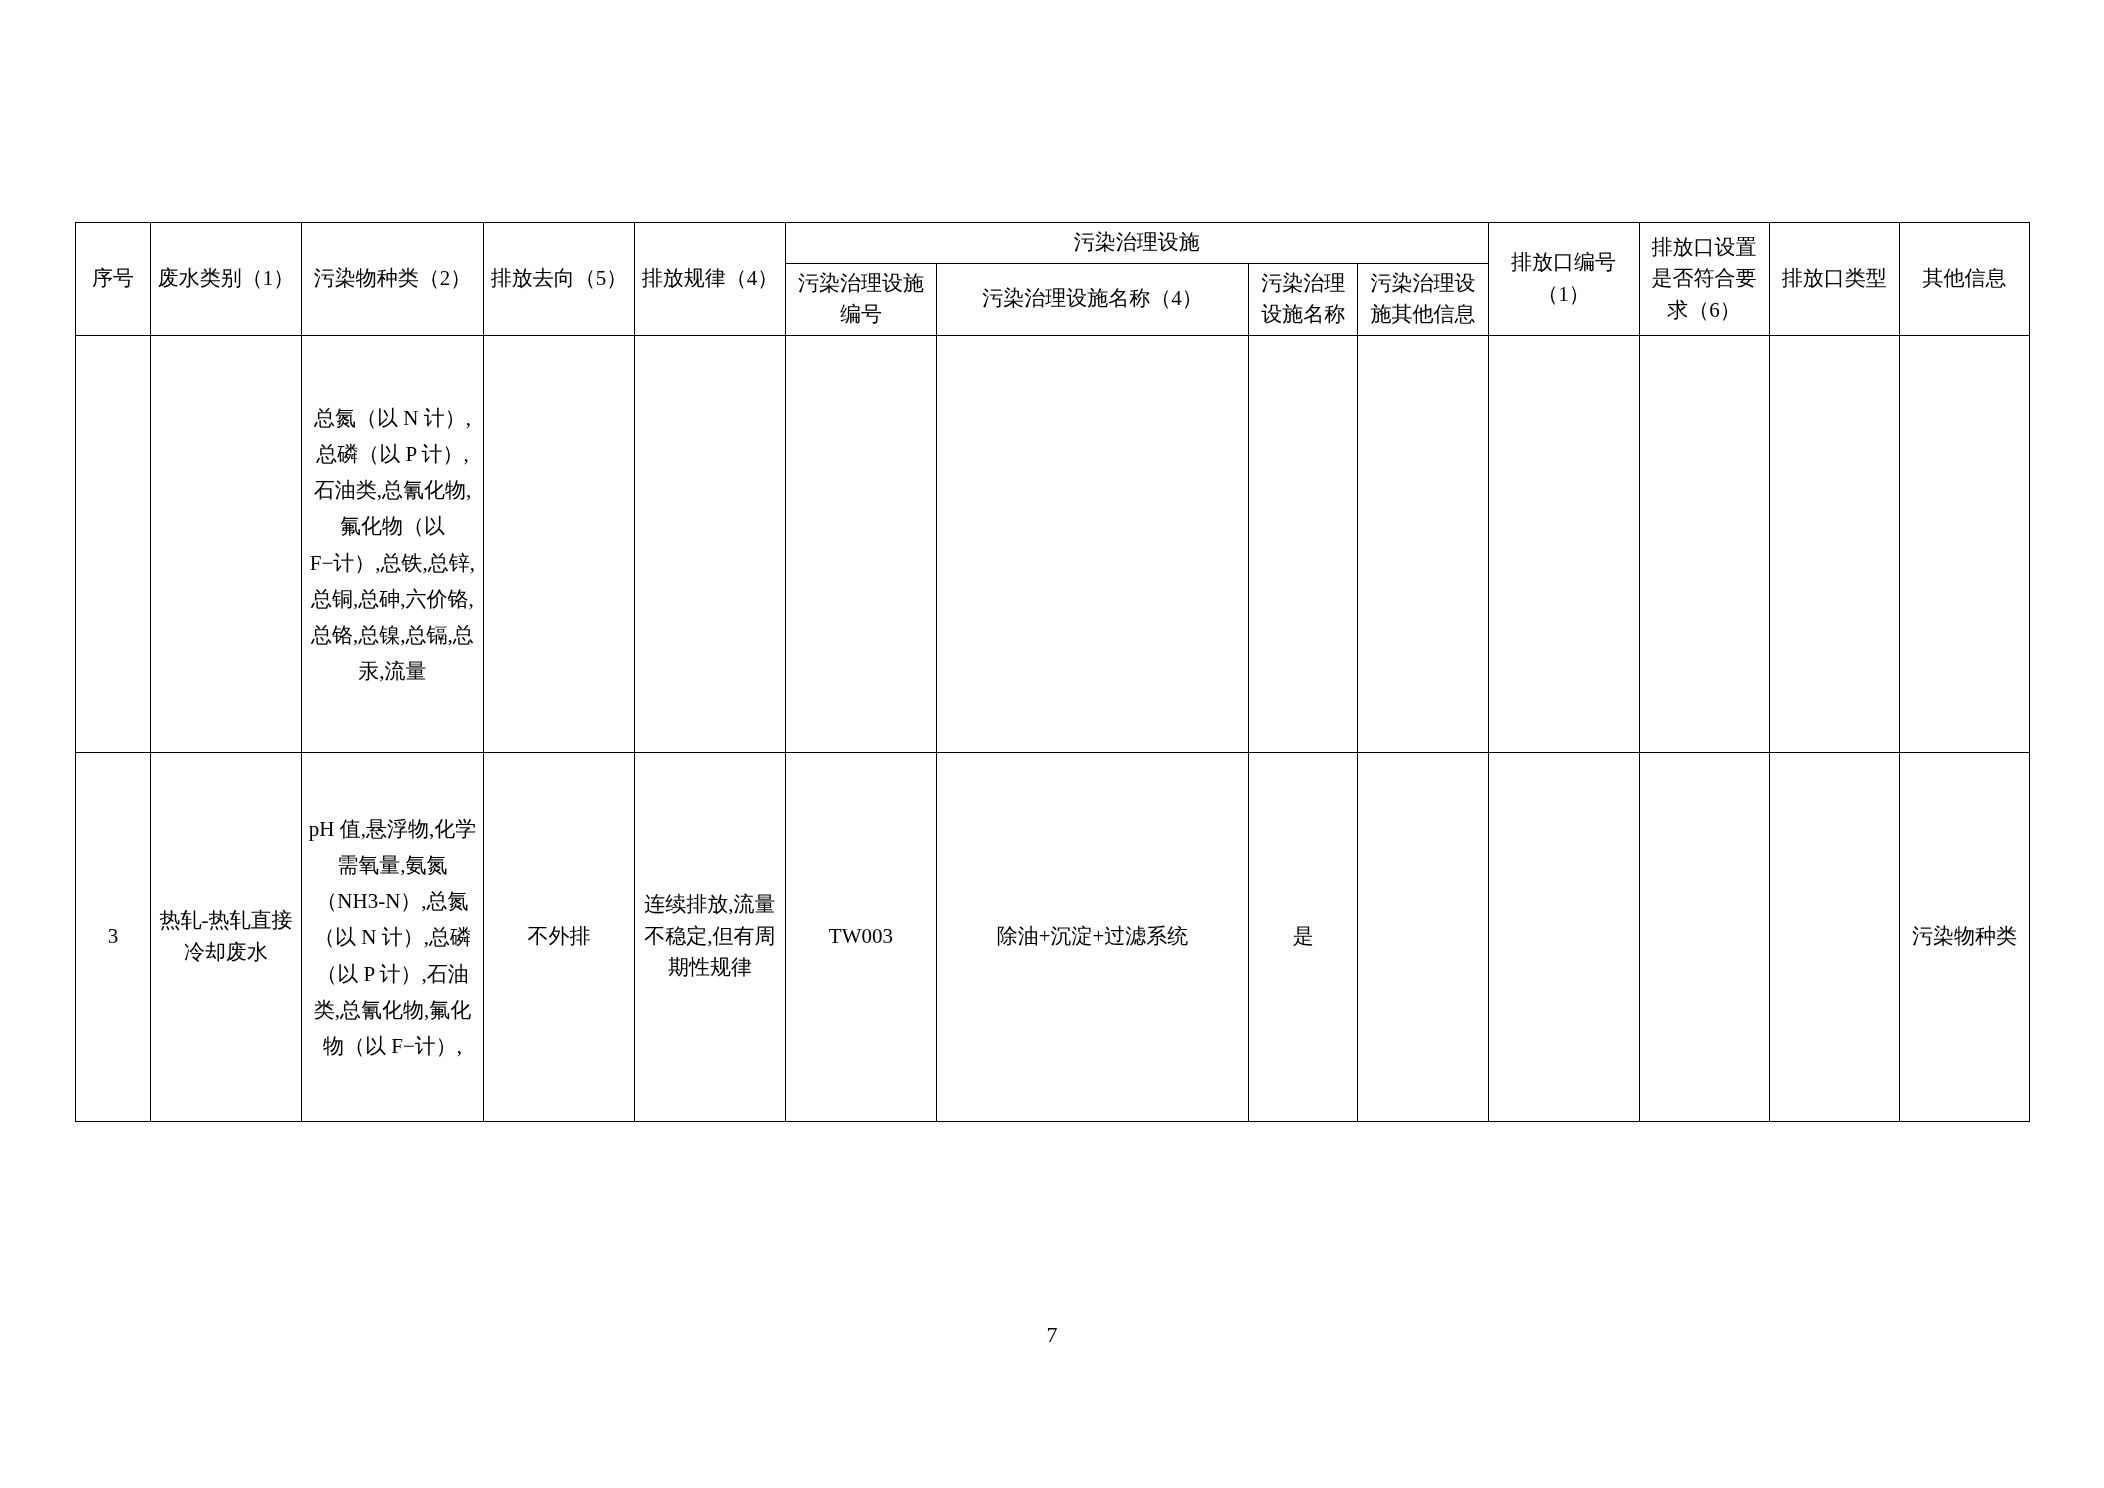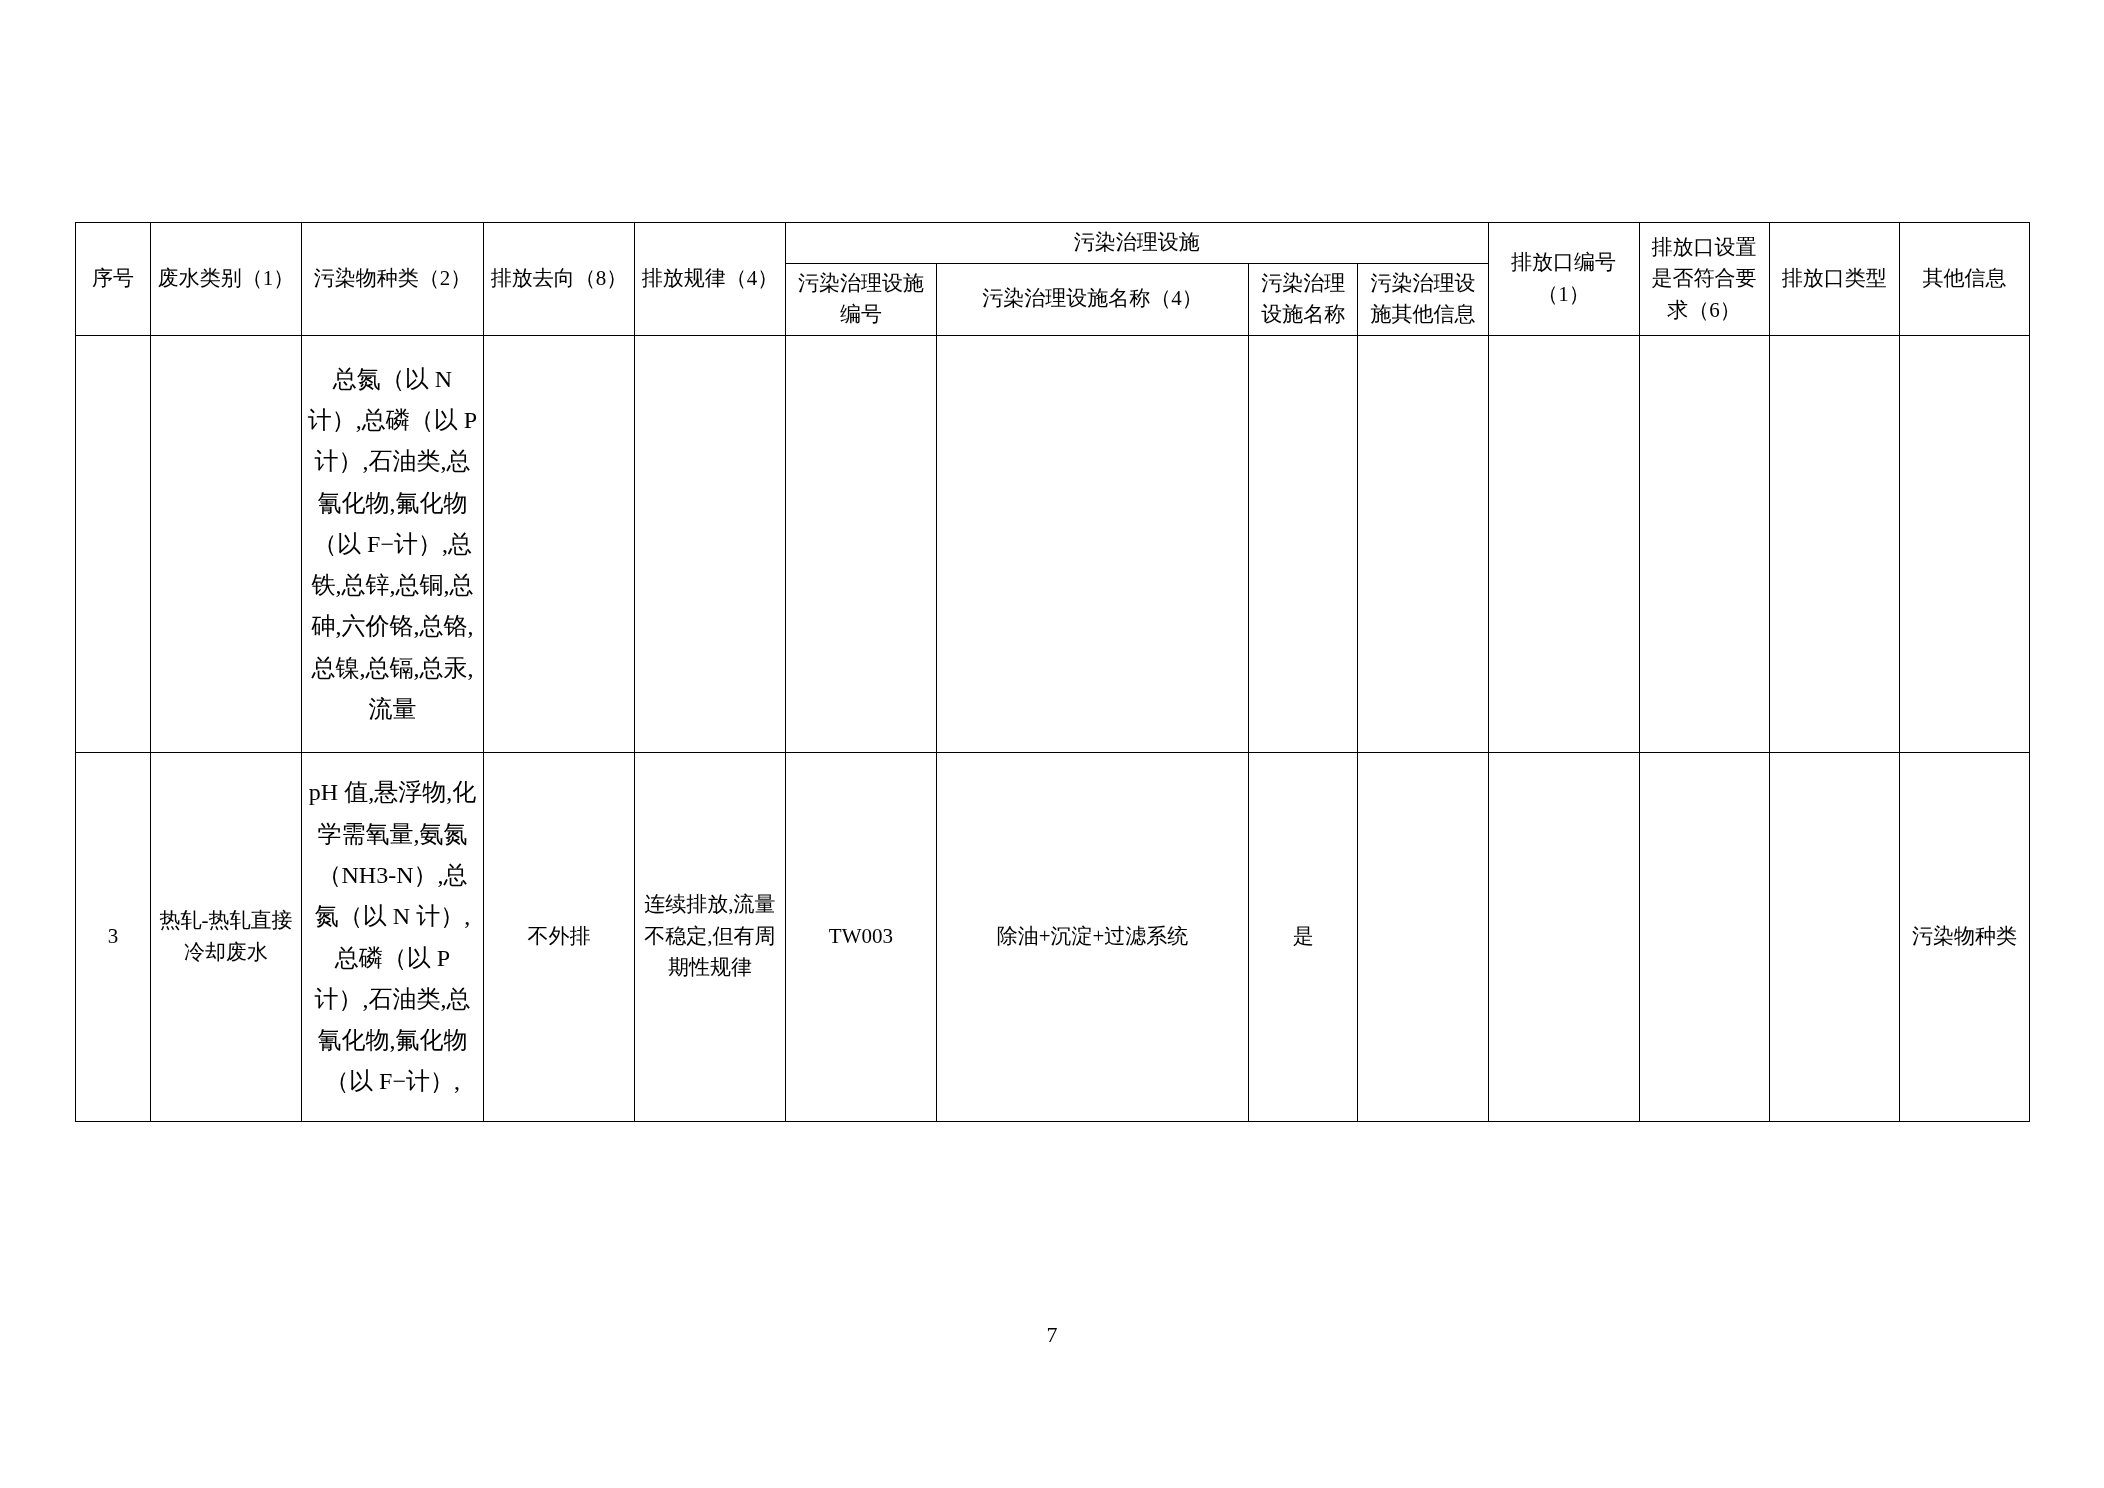--- a/index.html
+++ b/index.html
@@ -58,21 +58,21 @@
   .col-onum { width: 145px; }
   .col-oset { width: 125px; }
   .col-otyp { width: 125px; }
   .col-info { width: 125px; }
 
   .cell-tall { height: 408px; vertical-align: top; }
   .cell-tall2 { height: 360px; vertical-align: top; }
   .pol-text {
     display: block;
     line-height: 1.72;
-    font-size: 24px;
+    font-size: 21px;
     padding-top: 2px;
   }
   .row2-text {
     vertical-align: top;
     padding-top: 8px;
     line-height: 1.72;
   }
   .mid-top { vertical-align: top; padding-top: 8px; }
   .page-number {
     position: absolute;
@@ -104,21 +104,21 @@
         <col class="col-onum">
           <col class="col-oset">
           <col class="col-otyp">
           <col class="col-info">
       </colgroup>
       <thead>
         <tr>
           <th rowspan="2" class="head-cell">序号</th>
           <th rowspan="2" class="head-cell">废水类别（1）</th>
           <th rowspan="2" class="head-cell">污染物种类（2）</th>
-          <th rowspan="2" class="head-cell">排放去向（8）</th>
+          <th rowspan="2" class="head-cell">排放去向（5）</th>
           <th rowspan="2" class="head-cell">排放规律（4）</th>
           <th colspan="4" class="head-cell">污染治理设施</th>
           <th rowspan="2" class="head-cell">排放口编号（1）</th>
           <th rowspan="2" class="head-cell">排放口设置是否符合要求（6）</th>
           <th rowspan="2" class="head-cell">排放口类型</th>
           <th rowspan="2" class="head-cell">其他信息</th>
         </tr>
         <tr>
           <th class="head-cell">污染治理设施编号</th>
           <th class="head-cell">污染治理设施名称（4）</th>

